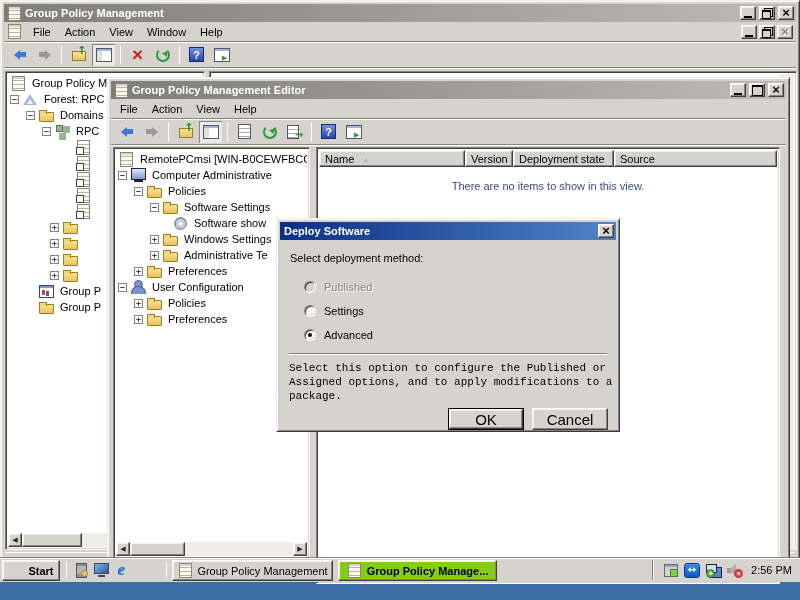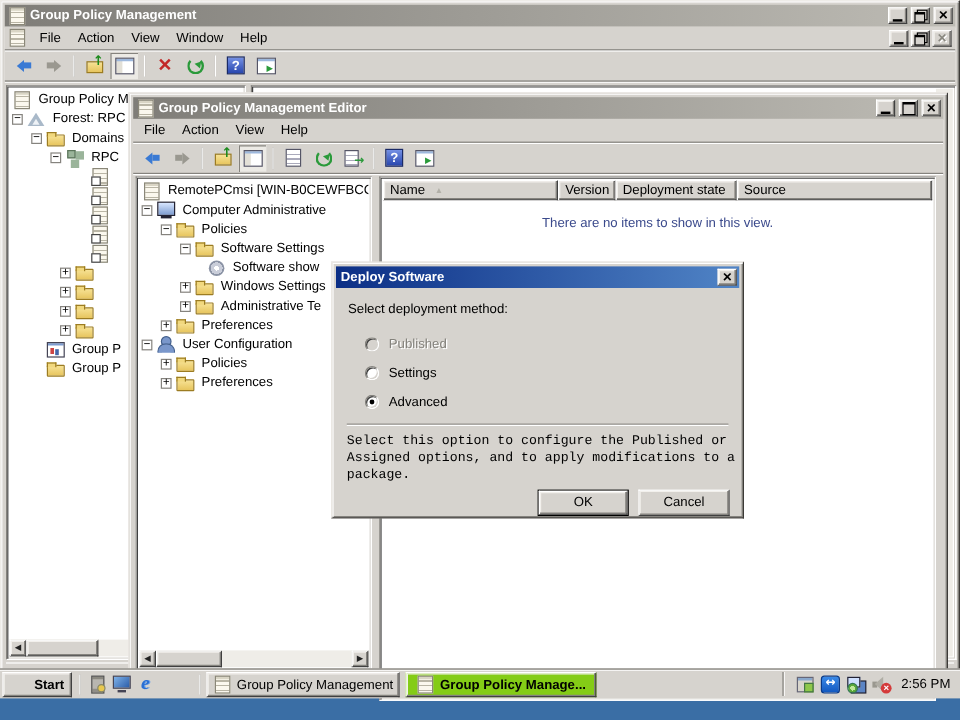--- a/index.html
+++ b/index.html
@@ -184,21 +184,21 @@
   .radio-row { display: flex; align-items: center; height: 16px; margin-bottom: 8px; }
   .radio { width: 12px; height: 12px; border-radius: 50%; background: #fff; flex: none;
         border: 1px solid; border-color: #85837e #fff #fff #85837e;
         box-shadow: inset 1px 1px 0 #404040, inset -1px -1px 0 #d6d3ce;
         margin-right: 8px; display: flex; align-items: center; justify-content: center; }
   .radio .dot { width: 4px; height: 4px; border-radius: 50%; background: #000; display: none; }
   .st-selected .dot { display: block; }
   .st-disabled .radio { background: var(--face); }
   .st-disabled .radio-label { color: #84827c; text-shadow: 1px 1px 0 #fff; }
   .etched { border-top: 1px solid #85837e; border-bottom: 1px solid #fff; }
-  .push-btn { position: absolute; width: 76px; height: 22px; font-size: 11px; }
+  .push-btn { position: absolute; width: 76px; height: 22px; font-size: 15px; }
   .default-ring { border: 1px solid #000; padding: 0; }
   .default-ring .inner { width: 100%; height: 100%; display: flex; align-items: center; justify-content: center; }
 
   
   #taskbar { position: absolute; left: 0; top: 557px; width: 800px; height: 25px; background: var(--face);
         border-top: 1px solid #85837e; box-shadow: inset 0 1px 0 #fff; z-index: 50; }
   .tb-item { position: absolute; top: 2px; height: 21px; display: flex; align-items: center; gap: 4px;
         padding: 0 6px; white-space: nowrap; overflow: hidden; }
   .tb-item.active { font-weight: bold; background: #84cc16; }
   .q-sep { position: absolute; top: 4px; width: 1px; height: 17px; background: #85837e; border-right: 1px solid #fff; }

